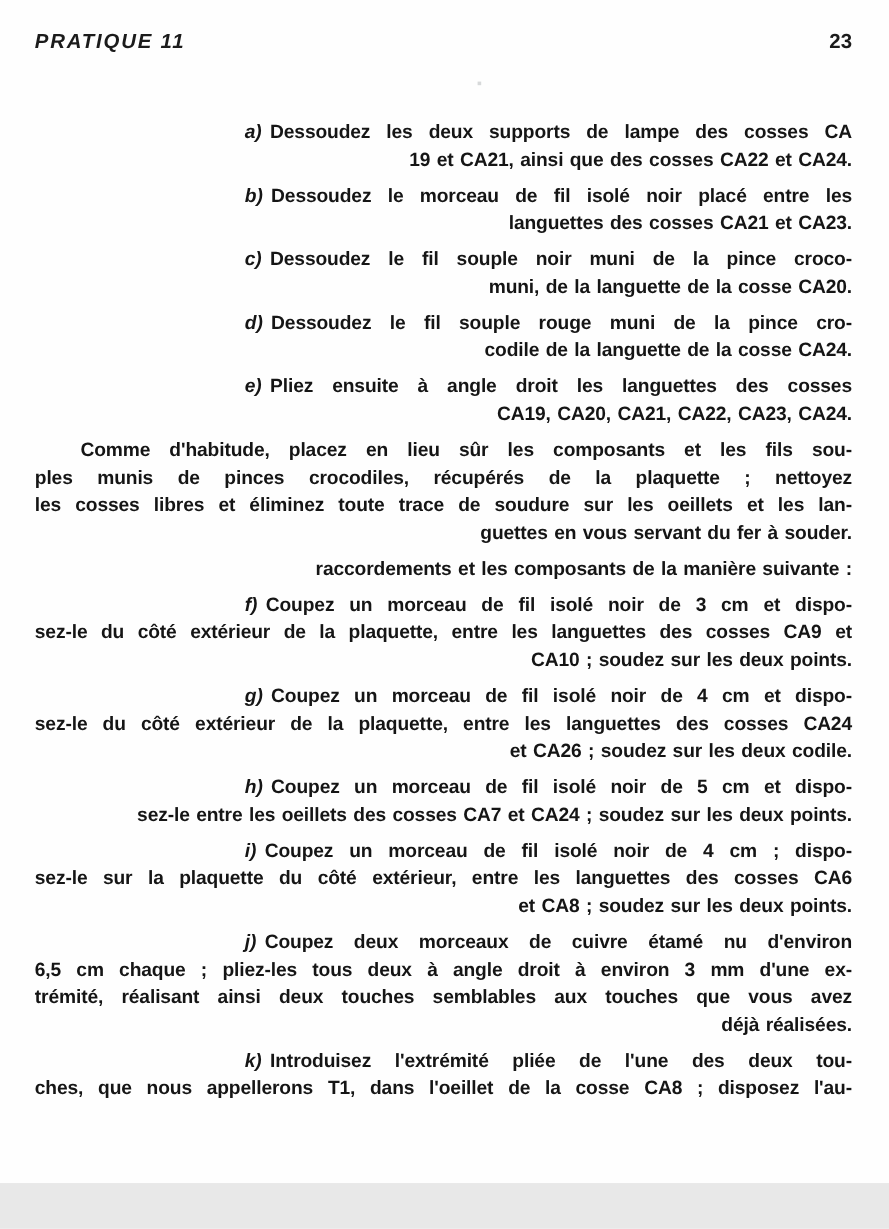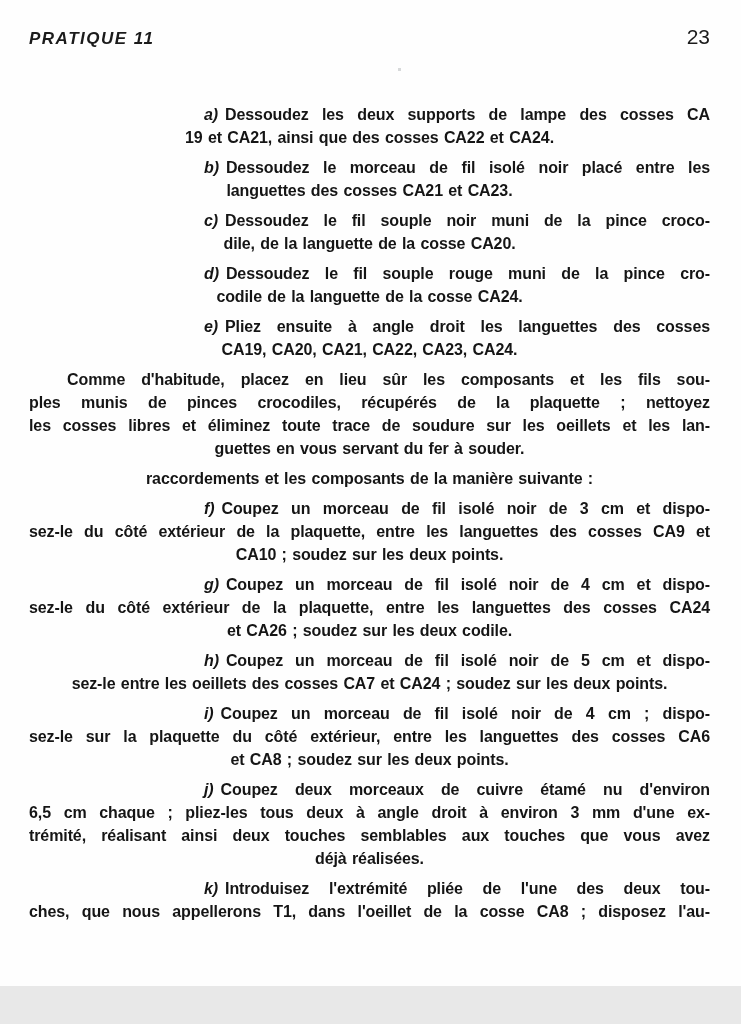--- a/index.html
+++ b/index.html
@@ -25,22 +25,22 @@
     align-items: baseline;
   }
   .running-title {
     font-size: 17px;
     font-weight: 700;
     font-style: italic;
     letter-spacing: 1.5px;
     color: #1b1b1b;
   }
   .page-number {
-    font-size: 21px;
-    font-weight: 400;
+    font-size: 17px;
+    font-weight: 700;
     color: #1b1b1b;
   }
   .speck {
     position: absolute;
     left: 398px;
     top: 68px;
     width: 3px;
     height: 3px;
     background: #d7d9da;
   }
@@ -48,21 +48,21 @@
     margin-top: 54px;
     font-size: 16px;
     font-weight: 700;
     line-height: 23px;
     letter-spacing: -0.1px;
     word-spacing: 1px;
   }
   .para { margin: 0 0 7px 0; }
   .para:last-child { margin-bottom: 0; }
   .line {
-    text-align: center;
+    text-align: right;
     white-space: normal;
   }
   .line.just {
     text-align: justify;
     text-align-last: justify;
   }
   .indent-deep { padding-left: 175px; }
   .indent-para { padding-left: 38px; }
   .marker {
     font-style: italic;
@@ -84,21 +84,21 @@
       <div class="para">
         <div class="line just indent-deep"><span class="marker">a)</span>Dessoudez les deux supports de lampe des cosses CA</div>
         <div class="line">19 et CA21, ainsi que des cosses CA22 et CA24.</div>
       </div>
       <div class="para">
         <div class="line just indent-deep"><span class="marker">b)</span>Dessoudez le morceau de fil isolé noir placé entre les</div>
         <div class="line">languettes des cosses CA21 et CA23.</div>
       </div>
       <div class="para">
         <div class="line just indent-deep"><span class="marker">c)</span>Dessoudez le fil souple noir muni de la pince croco-</div>
-        <div class="line">dile, de la languette de la cosse CA20.</div>
+        <div class="line">muni, de la languette de la cosse CA20.</div>
       </div>
       <div class="para">
         <div class="line just indent-deep"><span class="marker">d)</span>Dessoudez le fil souple rouge muni de la pince cro-</div>
         <div class="line">codile de la languette de la cosse CA24.</div>
       </div>
       <div class="para">
         <div class="line just indent-deep"><span class="marker">e)</span>Pliez ensuite à angle droit les languettes des cosses</div>
         <div class="line">CA19, CA20, CA21, CA22, CA23, CA24.</div>
       </div>
       <div class="para">

